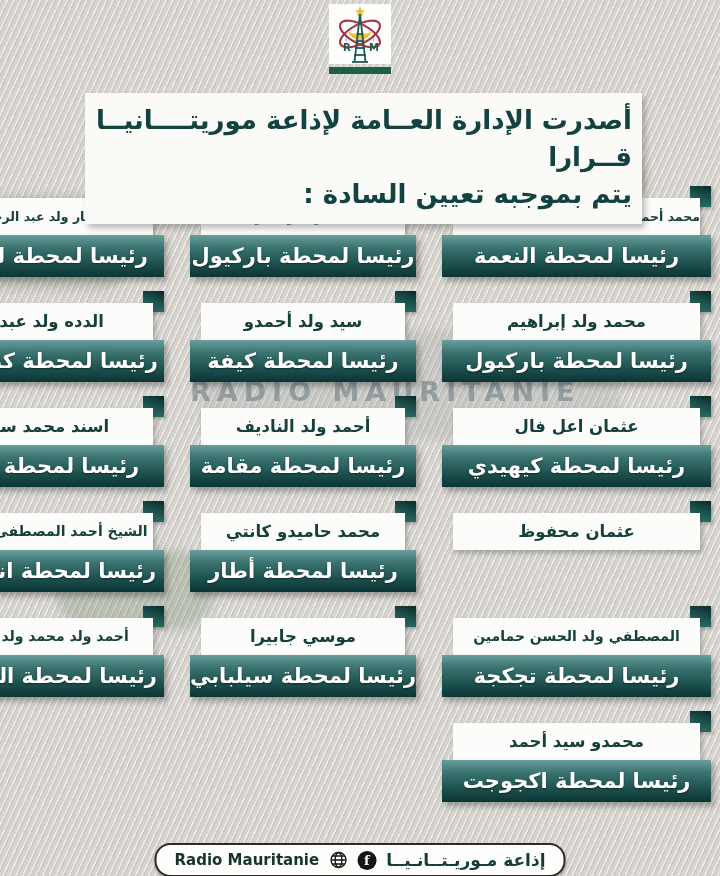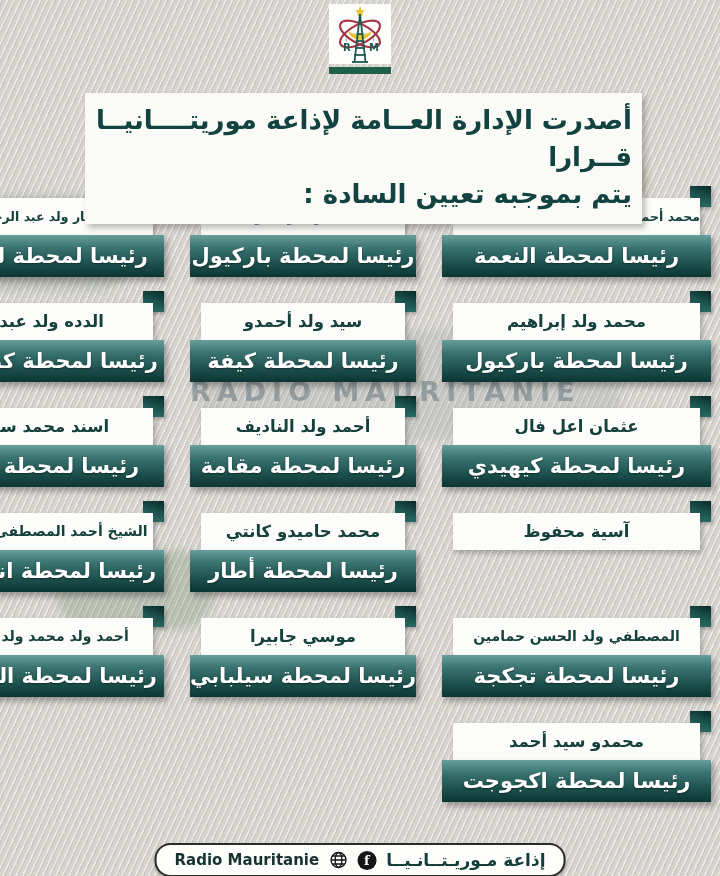--- a/index.html
+++ b/index.html
@@ -160,21 +160,21 @@
   </div>
 
   <div class="card">
     <span class="corner"></span>
     <div class="name">اسند محمد سيد</div>
     <div class="station">رئيسا لمحطة الاك</div>
   </div>
 
   <div class="card">
     <span class="corner"></span>
-    <div class="name">آسية محفوظ</div>
+    <div class="name">عثمان محفوظ</div>
   </div>
 
   <div class="card">
     <span class="corner"></span>
     <div class="name">محمد حاميدو كانتي</div>
     <div class="station">رئيسا لمحطة أطار</div>
   </div>
 
   <div class="card">
     <span class="corner"></span>

